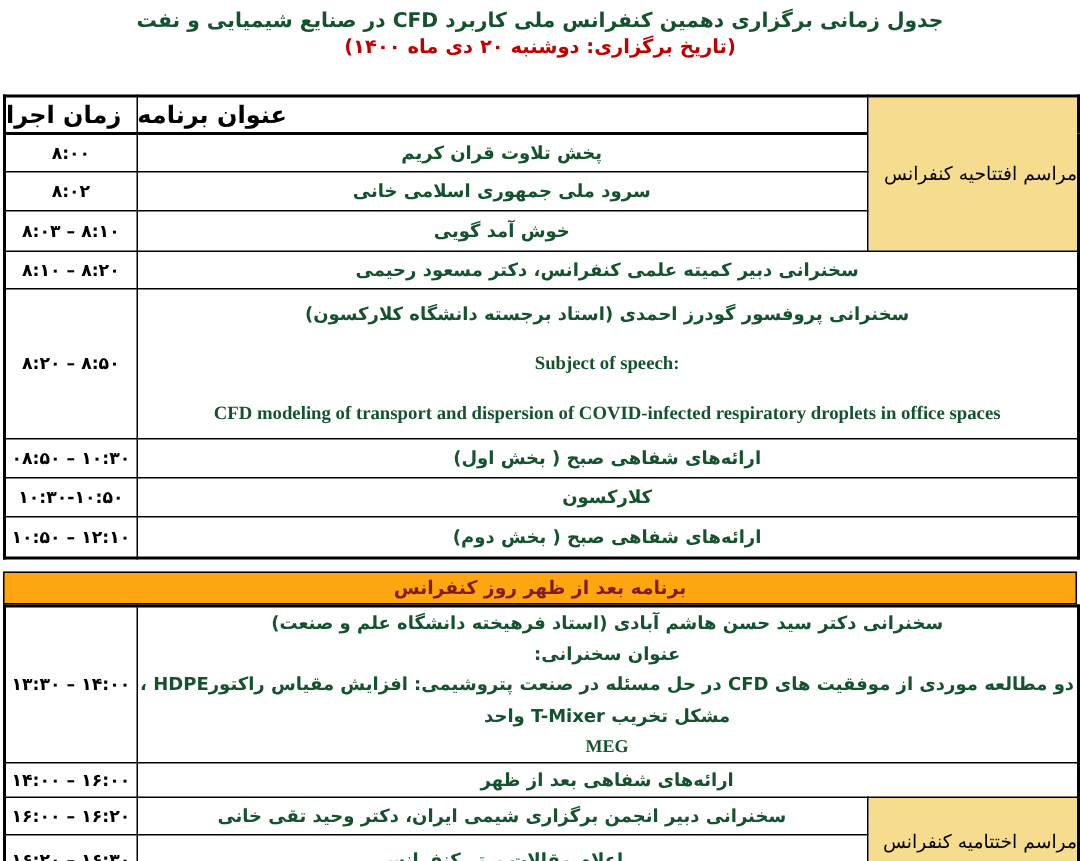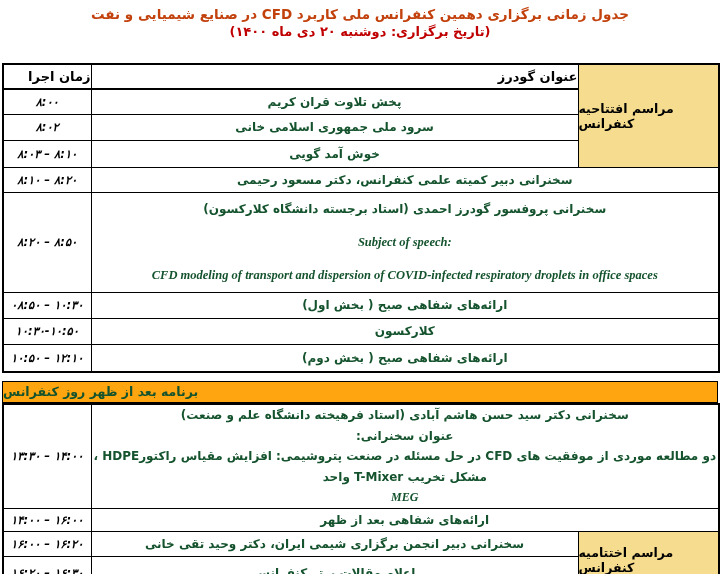--- a/index.html
+++ b/index.html
@@ -1,38 +1,38 @@
 <!DOCTYPE html>
 <html><head>
 <meta charset="utf-8">
 <style>
   html,body{margin:0;padding:0;background:#ffffff;}
   #page{position:relative;width:720px;height:574px;overflow:hidden;background:#ffffff;
         font-family:"DejaVu Sans",sans-serif;}
   .title1{position:absolute;top:6px;left:0;width:720px;text-align:center;
-          color:#c2410c;font-size:13.5px;font-weight:bold;direction:rtl;}
+          color:#14532d;font-size:13.5px;font-weight:bold;direction:rtl;}
   .title2{position:absolute;top:24px;left:0;width:720px;text-align:center;
           color:#c00000;font-size:13px;font-weight:bold;direction:rtl;}
   table{border-collapse:collapse;table-layout:fixed;width:716px;}
   #upper-table{position:absolute;top:63px;left:2px;}
   #lower-table{position:absolute;top:403px;left:2px;}
   td,th{border:1px solid #000;padding:0;margin:0;vertical-align:middle;overflow:hidden;}
   table{border:2px solid #000;}
   th{border-bottom:2px solid #000;}
   .time{direction:ltr;text-align:center;font-weight:bold;font-size:11.5px;
-        font-family:"DejaVu Sans",sans-serif;color:#000;font-style:italic;}
+        font-family:"DejaVu Sans",sans-serif;color:#000;}
   .prog{direction:rtl;text-align:center;font-weight:bold;font-size:12px;color:#14532d;}
-  .hdr{text-align:right;font-weight:bold;font-size:13px;direction:rtl;color:#000;}
-  .yellow{background:#f6dc8e;text-align:left;font-weight:bold;font-size:12.5px;
+  .hdr{text-align:left;font-weight:bold;font-size:16px;direction:rtl;color:#000;}
+  .yellow{background:#f6dc8e;text-align:right;font-weight:normal;font-size:12.5px;
           direction:rtl;color:#000;}
   .en-serif{font-family:"Liberation Serif","DejaVu Serif",serif;font-weight:bold;
-            font-size:12.5px;direction:ltr;font-style:italic;}
+            font-size:12.5px;direction:ltr;}
   .band{position:absolute;top:381px;left:2px;width:714px;height:20px;
-        background:#ffa50f;border:1px solid #000;text-align:left;direction:rtl;
-        font-weight:bold;font-size:12.5px;color:#14532d;line-height:20px;}
+        background:#ffa50f;border:1px solid #000;text-align:center;direction:rtl;
+        font-weight:bold;font-size:12.5px;color:#7f1d1d;line-height:20px;}
   .ml3 div{line-height:33px;}
   .ml4 div{line-height:20.5px;}
   .ml4 .fa-line{direction:rtl;}
 </style>
 </head>
 <body>
 
 <div id="page">
 
   <div class="title1">جدول زمانی برگزاری دهمین کنفرانس ملی کاربرد CFD در صنایع شیمیایی و نفت</div>
@@ -40,21 +40,21 @@
 
   <table id="upper-table">
     <colgroup>
         <col style="width:88px">
         <col style="width:487px">
         <col style="width:141px">
       </colgroup>
     <tbody>
         <tr style="height:25px">
       <th class="hdr">زمان اجرا</th>
-      <th class="hdr">عنوان گودرز</th>
+      <th class="hdr">عنوان برنامه</th>
       <td class="yellow" rowspan="4">مراسم افتتاحیه کنفرانس</td>
     </tr>
     <tr style="height:25px">
       <td class="time">۸:۰۰</td>
       <td class="prog">پخش تلاوت قران کریم</td>
     </tr>
     <tr style="height:26px">
       <td class="time">۸:۰۲</td>
       <td class="prog">سرود ملی جمهوری اسلامی خانی</td>
     </tr>

